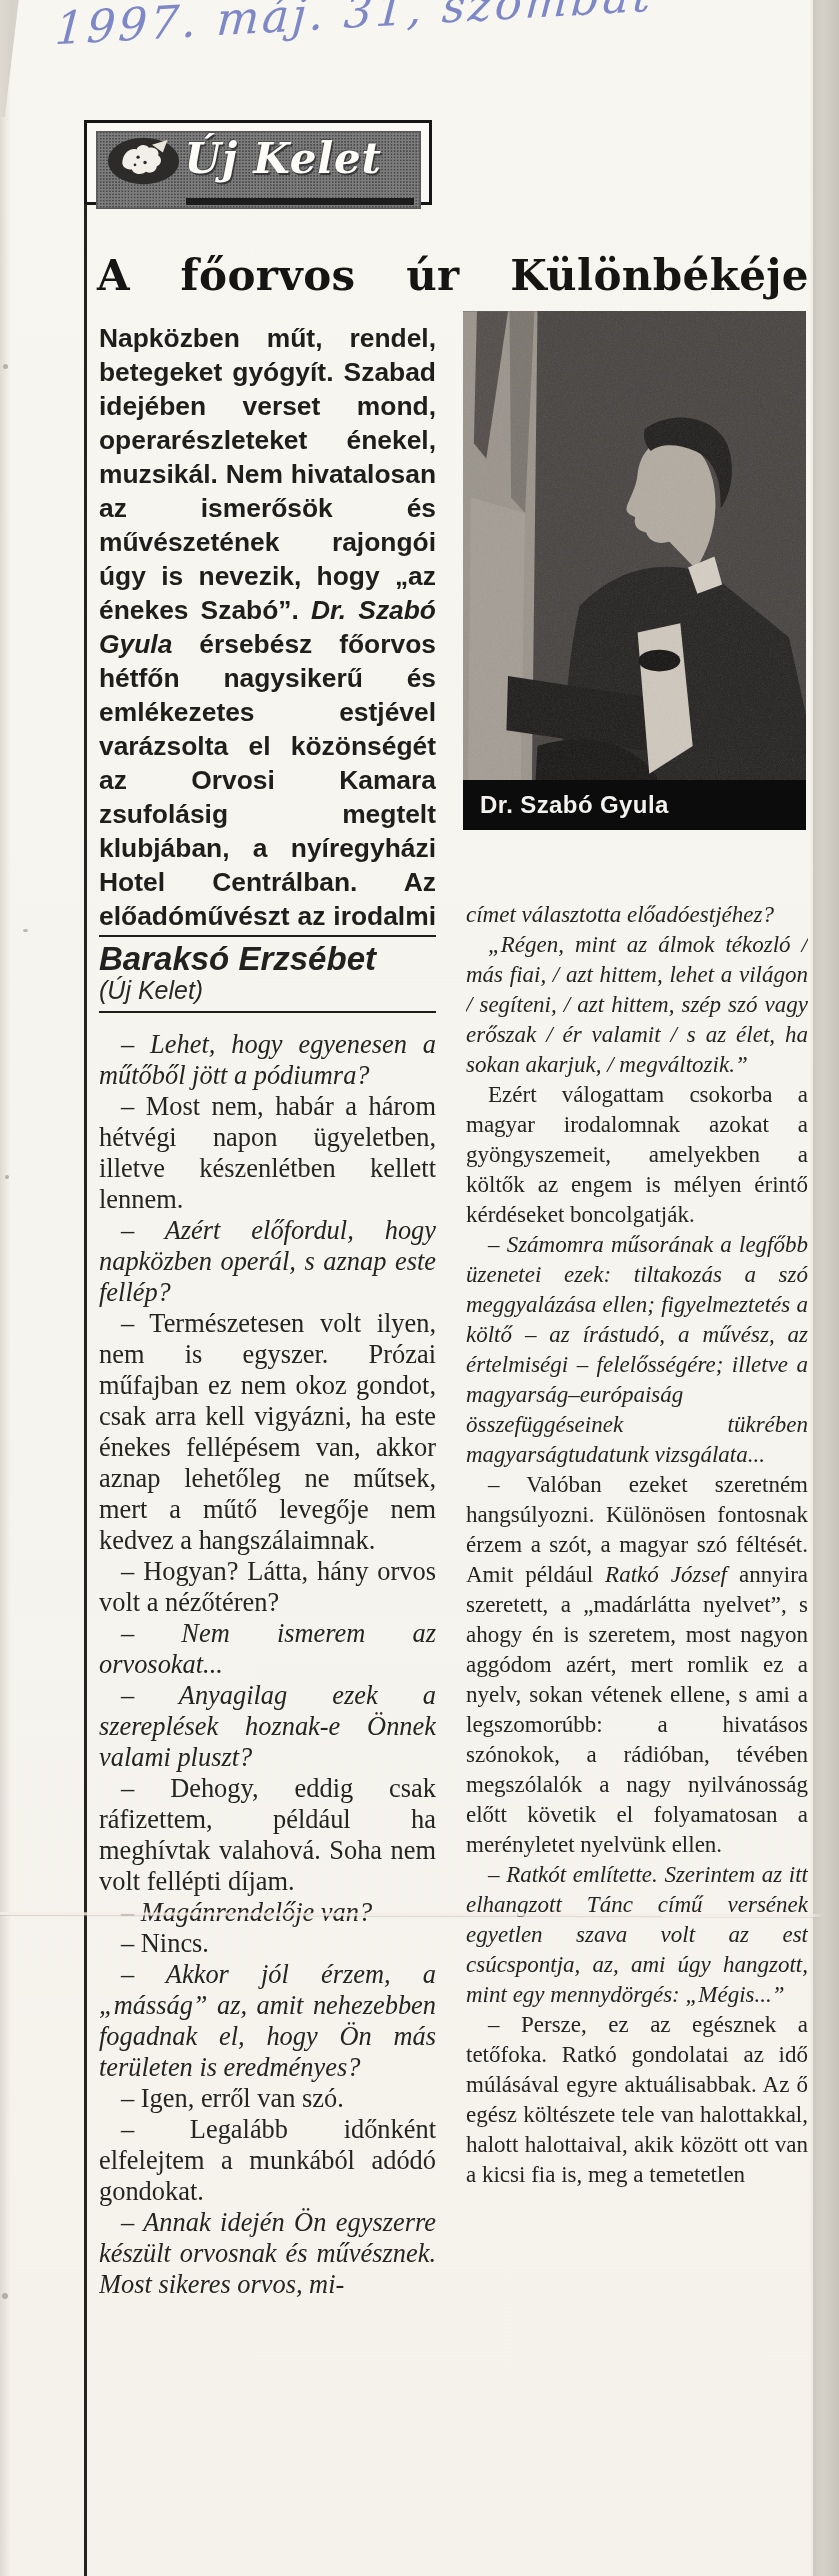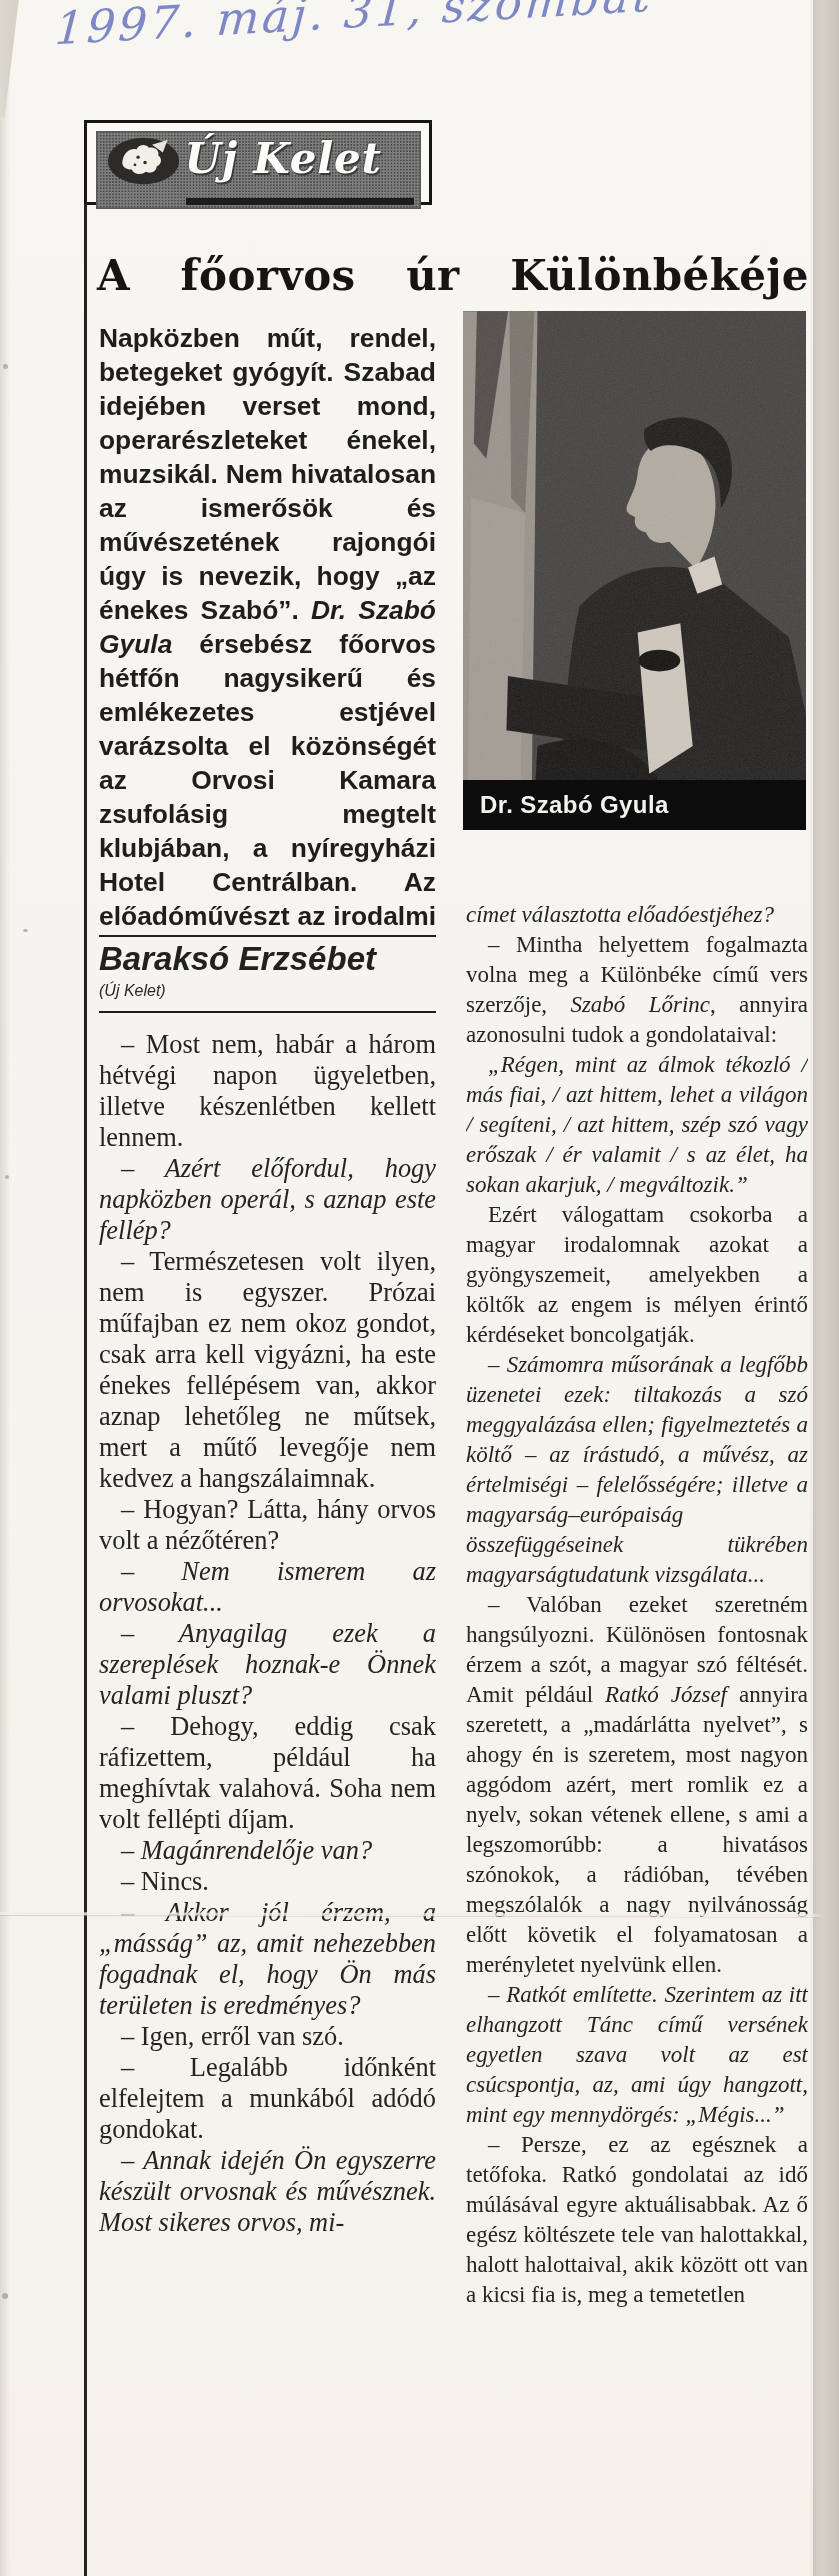--- a/index.html
+++ b/index.html
@@ -86,21 +86,21 @@
   .lead .emph{font-style:italic;}
   
   .byline-author{
     position:absolute;left:99px;top:942px;width:337px;
     font-family:"Liberation Sans", sans-serif;font-weight:bold;font-style:italic;
     font-size:33px;line-height:33px;color:#23211f;
   }
   .byline-source{
     position:absolute;left:99px;top:974px;width:337px;
     font-family:"Liberation Sans", sans-serif;font-style:italic;
-    font-size:16px;line-height:33px;color:#2a2826;
+    font-size:25px;line-height:33px;color:#2a2826;
   }
   
   .photo{
     position:absolute;left:463px;top:311px;width:343px;height:519px;
     background:#454240;overflow:hidden;
   }
   .photo svg{display:block;}
   .photo-caption{
     position:absolute;left:0;right:0;bottom:0;height:50px;background:#0c0c0c;
     color:#f4f2ee;font-family:"Liberation Sans", sans-serif;font-weight:bold;
@@ -178,37 +178,37 @@
 <div class="lead" data-name="article-lead">
   <span data-name="lead-text-part1">Napközben műt, rendel, betegeket gyógyít. Szabad idejében verset mond, operarészleteket énekel, muzsikál. Nem hivatalosan az ismerősök és művészetének rajongói úgy is nevezik, hogy „az énekes Szabó”. </span><span class="emph" data-name="lead-name-emphasis">Dr. Szabó Gyula</span><span data-name="lead-text-part2"> érsebész főorvos hétfőn nagysikerű és emlékezetes estjével varázsolta el közönségét az Orvosi Kamara zsufolásig megtelt klubjában, a nyíregyházi Hotel Centrálban. Az előadóművészt az irodalmi műsor után kértük egy rövid beszélgetésre.</span>
 </div>
 
 <div class="rule" style="left:99px;top:935px;width:337px;" data-name="byline-rule-top"></div>
 <div class="byline-author" data-name="byline-author">Baraksó Erzsébet</div>
 <div class="byline-source" data-name="byline-source">(Új Kelet)</div>
 <div class="rule" style="left:99px;top:1011px;width:337px;" data-name="byline-rule-bottom"></div>
 
 <div class="bodycol col-left" data-name="article-column-left">
+    <p class="para s-q" data-name="interview-question"><span>– Lehet, hogy egyenesen a műtőből jött a pódiumra?</span></p>
     <p class="para s-a" data-name="interview-answer"><span>– Most nem, habár a három hétvégi napon ügyeletben, illetve készenlétben kellett lennem.</span></p>
     <p class="para s-q" data-name="interview-question"><span>– Azért előfordul, hogy napközben operál, s aznap este fellép?</span></p>
     <p class="para s-a" data-name="interview-answer"><span>– Természetesen volt ilyen, nem is egyszer. Prózai műfajban ez nem okoz gondot, csak arra kell vigyázni, ha este énekes fellépésem van, akkor aznap lehetőleg ne műtsek, mert a műtő levegője nem kedvez a hangszálaimnak.</span></p>
     <p class="para s-a" data-name="interview-answer"><span>– Hogyan? Látta, hány orvos volt a nézőtéren?</span></p>
     <p class="para s-q" data-name="interview-question"><span>– Nem ismerem az orvosokat...</span></p>
     <p class="para s-q" data-name="interview-question"><span>– Anyagilag ezek a szereplések hoznak-e Önnek valami pluszt?</span></p>
     <p class="para s-a" data-name="interview-answer"><span>– Dehogy, eddig csak ráfizettem, például ha meghívtak valahová. Soha nem volt fellépti díjam.</span></p>
     <p class="para s-q" data-name="interview-question"><span>– Magánrendelője van?</span></p>
     <p class="para s-a" data-name="interview-answer"><span>– Nincs.</span></p>
     <p class="para s-q" data-name="interview-question"><span>– Akkor jól érzem, a „másság” az, amit nehezebben fogadnak el, hogy Ön más területen is eredményes?</span></p>
     <p class="para s-a" data-name="interview-answer"><span>– Igen, erről van szó.</span></p>
     <p class="para s-a" data-name="interview-answer"><span>– Legalább időnként elfelejtem a munkából adódó gondokat.</span></p>
     <p class="para s-q" data-name="interview-question"><span>– Annak idején Ön egyszerre készült orvosnak és művésznek. Most sikeres orvos, mi-</span></p>
   </div>
 <div class="bodycol col-right" data-name="article-column-right">
     <p class="para s-cont" data-name="interview-question"><span>címet választotta előadóestjéhez?</span></p>
-    <p class="para s-a" data-name="interview-answer"><span>– Mintha helyettem fogalmazta volna meg a Különbéke című vers szerzője, </span><span class="inline-i">Szabó Lőrinc</span><span>, annyira azonosulni tudok a gondolataival:</span></p>
     <p class="para s-quote" data-name="poem-quote"><span>„Régen, mint az álmok tékozló / más fiai, / azt hittem, lehet a világon / segíteni, / azt hittem, szép szó vagy erőszak / ér valamit / s az élet, ha sokan akarjuk, / megváltozik.”</span></p>
     <p class="para s-plain" data-name="interview-answer"><span>Ezért válogattam csokorba a magyar irodalomnak azokat a gyöngyszemeit, amelyekben a költők az engem is mélyen érintő kérdéseket boncolgatják.</span></p>
     <p class="para s-q" data-name="interview-question"><span>– Számomra műsorának a legfőbb üzenetei ezek: tiltakozás a szó meggyalázása ellen; figyelmeztetés a költő – az írástudó, a művész, az értelmiségi – felelősségére; illetve a magyarság–európaiság összefüggéseinek tükrében magyarságtudatunk vizsgálata...</span></p>
     <p class="para s-a" data-name="interview-answer"><span>– Valóban ezeket szeretném hangsúlyozni. Különösen fontosnak érzem a szót, a magyar szó féltését. Amit például </span><span class="inline-i">Ratkó József</span><span> annyira szeretett, a „madárlátta nyelvet”, s ahogy én is szeretem, most nagyon aggódom azért, mert romlik ez a nyelv, sokan vétenek ellene, s ami a legszomorúbb: a hivatásos szónokok, a rádióban, tévében megszólalók a nagy nyilvánosság előtt követik el folyamatosan a merényletet nyelvünk ellen.</span></p>
     <p class="para s-q" data-name="interview-question"><span>– Ratkót említette. Szerintem az itt elhangzott </span><span class="inline-i">Tánc</span><span> című versének egyetlen szava volt az est csúcspontja, az, ami úgy hangzott, mint egy mennydörgés: „Mégis...”</span></p>
     <p class="para s-a" data-name="interview-answer"><span>– Persze, ez az egésznek a tetőfoka. Ratkó gondolatai az idő múlásával egyre aktuálisabbak. Az ő egész költészete tele van halottakkal, halott halottaival, akik között ott van a kicsi fia is, meg a temetetlen</span></p>
   </div>
 
 <div class="crease" data-name="paper-crease-line"></div>
 <div class="edge-right" data-name="scanner-edge-right"></div>

